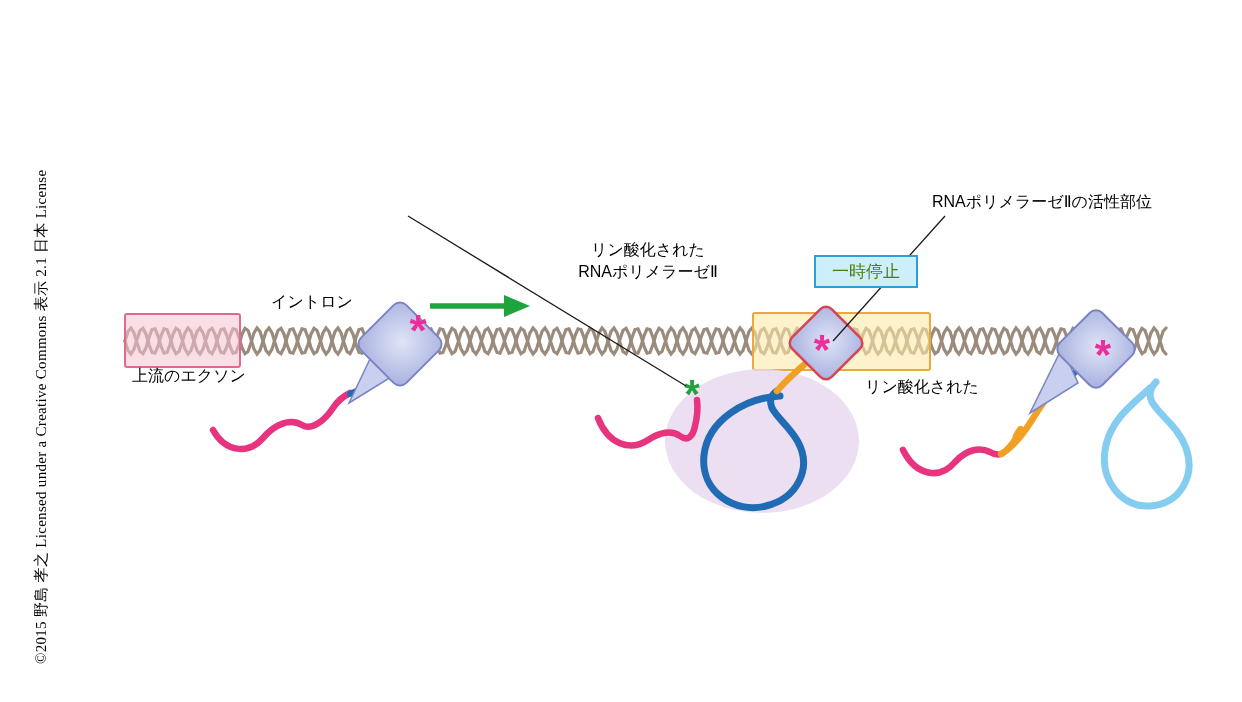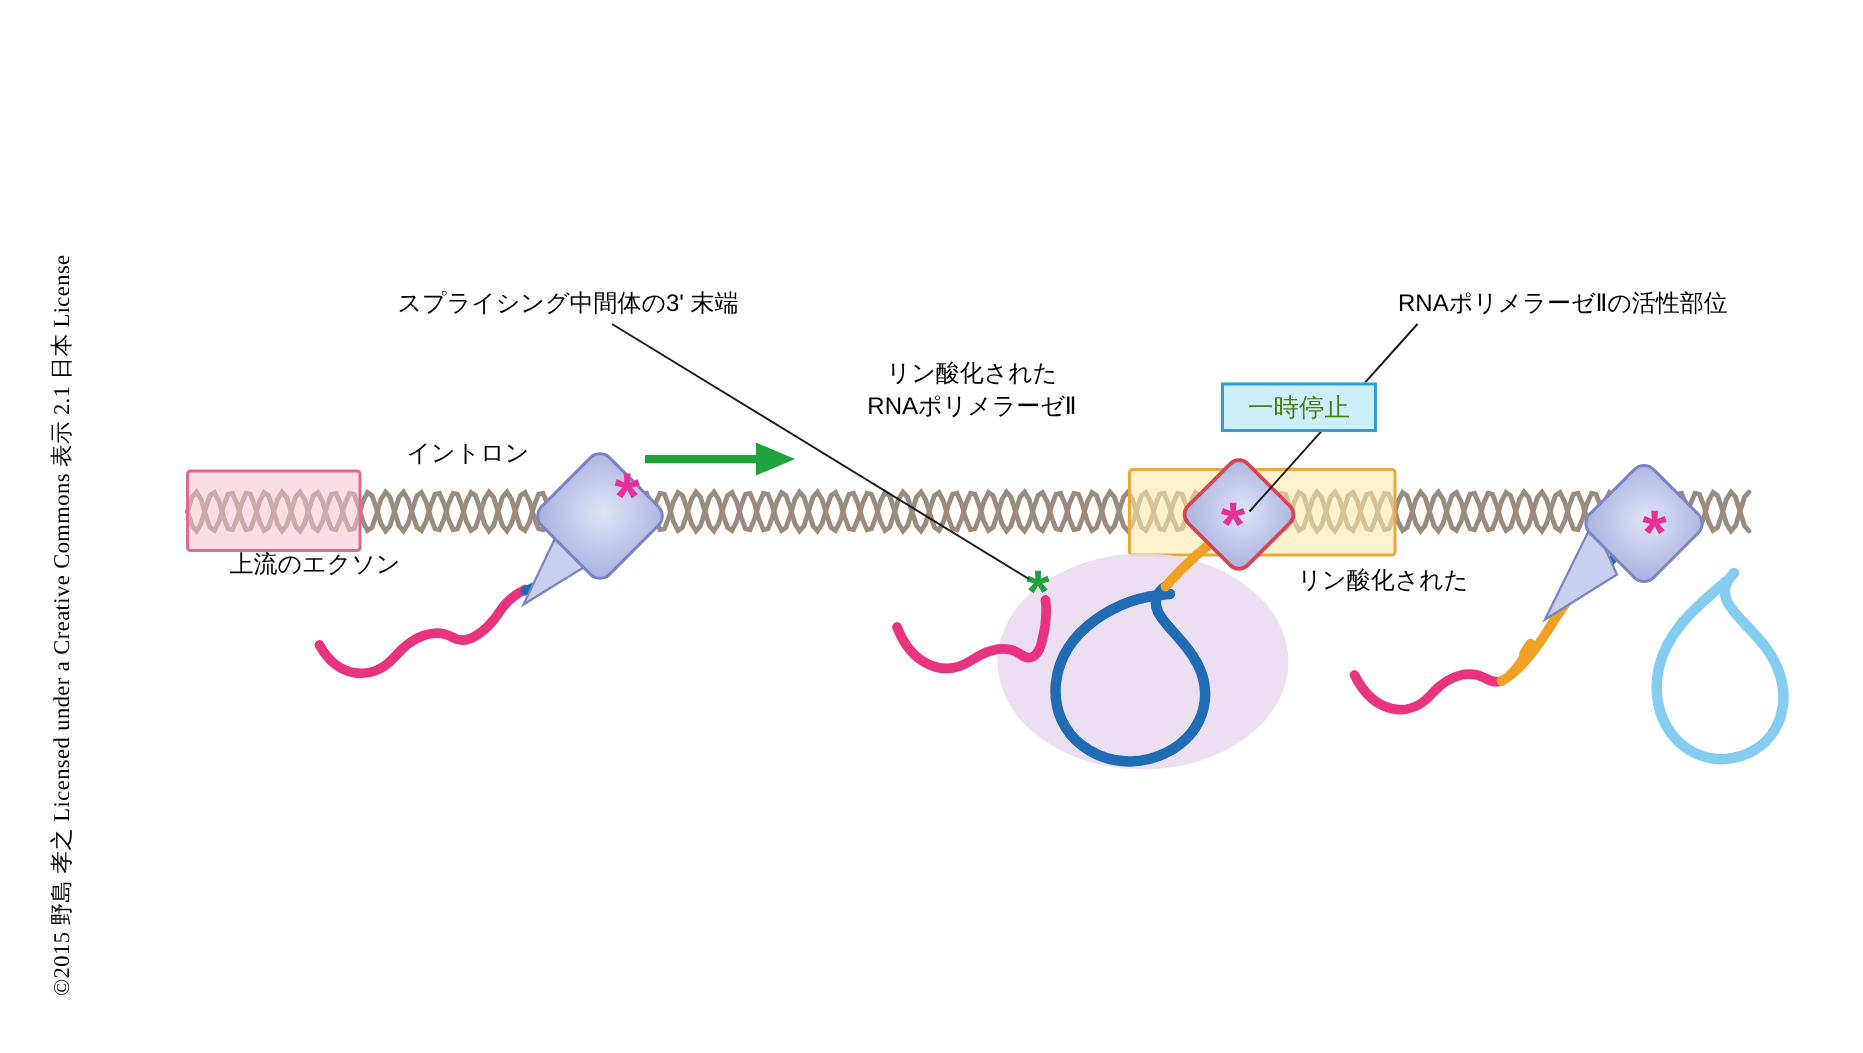--- a/index.html
+++ b/index.html
@@ -70,32 +70,31 @@
     <path d="M1096,349 C1082,368 1068,380 1052,392" fill="none" stroke-width="6" stroke-linecap="round" style="stroke:var(--strand-blue)"></path>
     <path d="M1150,388 C1135,402 1112,418 1106,445 C1098,480 1122,508 1150,506 C1180,504 1196,476 1186,448 C1178,426 1160,416 1152,402 C1148,394 1150,388 1156,382" fill="none" stroke-width="7" stroke-linecap="round" style="stroke:var(--strand-lightblue)"></path>
     <polygon points="1030,413 1078,383 1062,348" stroke-width="1.5" style="fill:var(--exit-channel-fill); stroke:var(--polymerase-stroke)"></polygon>
     <rect x="1066" y="319" width="60" height="60" rx="9" transform="rotate(45 1096 349)" fill="url(#polGrad)" stroke-width="2" style="stroke:var(--polymerase-stroke)"></rect>
     <text x="1103" y="369" text-anchor="middle" font-size="42" font-weight="bold" style="fill:var(--asterisk-pink)">*</text>
 
     <line x1="408" y1="216" x2="686" y2="386" stroke-width="1.3" style="stroke:var(--pointer-line)"></line>
     <line x1="945" y1="216" x2="833" y2="341" stroke-width="1.3" style="stroke:var(--pointer-line)"></line>
   </svg>
 
-  <div class="lbl" style="left:265px; top:192px;">スプライシング中間体の3' 末端</div>
 
   <div class="lbl lbl-center" style="left:520px; top:239px; width:256px;">
     <div>リン酸化された</div>
     <div>RNAポリメラーゼⅡ</div>
   </div>
 
   <div id="pause-badge">一時停止</div>
 
   <div class="lbl" style="left:932px; top:192px;">RNAポリメラーゼⅡの活性部位</div>
 
   <div class="lbl" style="left:271px; top:292px;">イントロン</div>
 
-  <div class="lbl" style="left:132px; top:366px;margin-left:21px;">上流のエクソン</div>
+  <div class="lbl" style="left:132px; top:366px;">上流のエクソン</div>
 
   <div class="lbl" style="left:865px; top:377px;">リン酸化された</div>
 
   <div id="copyright">©2015 野島 孝之 Licensed under a Creative Commons 表示 2.1 日本 License</div>
 
 </div>
 
 </body></html>

